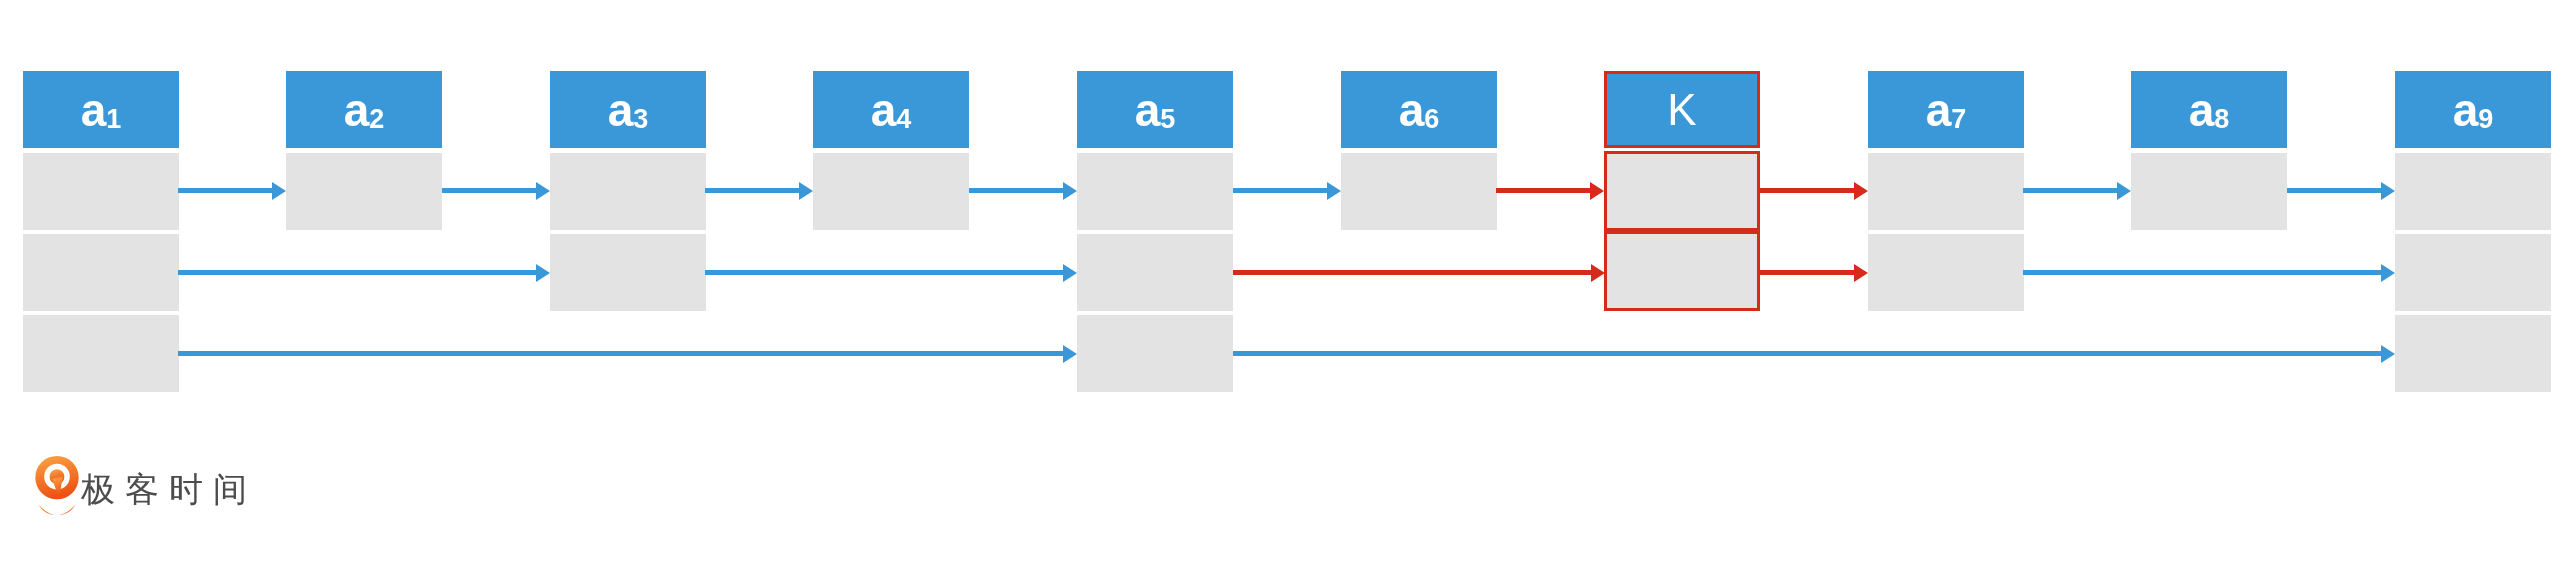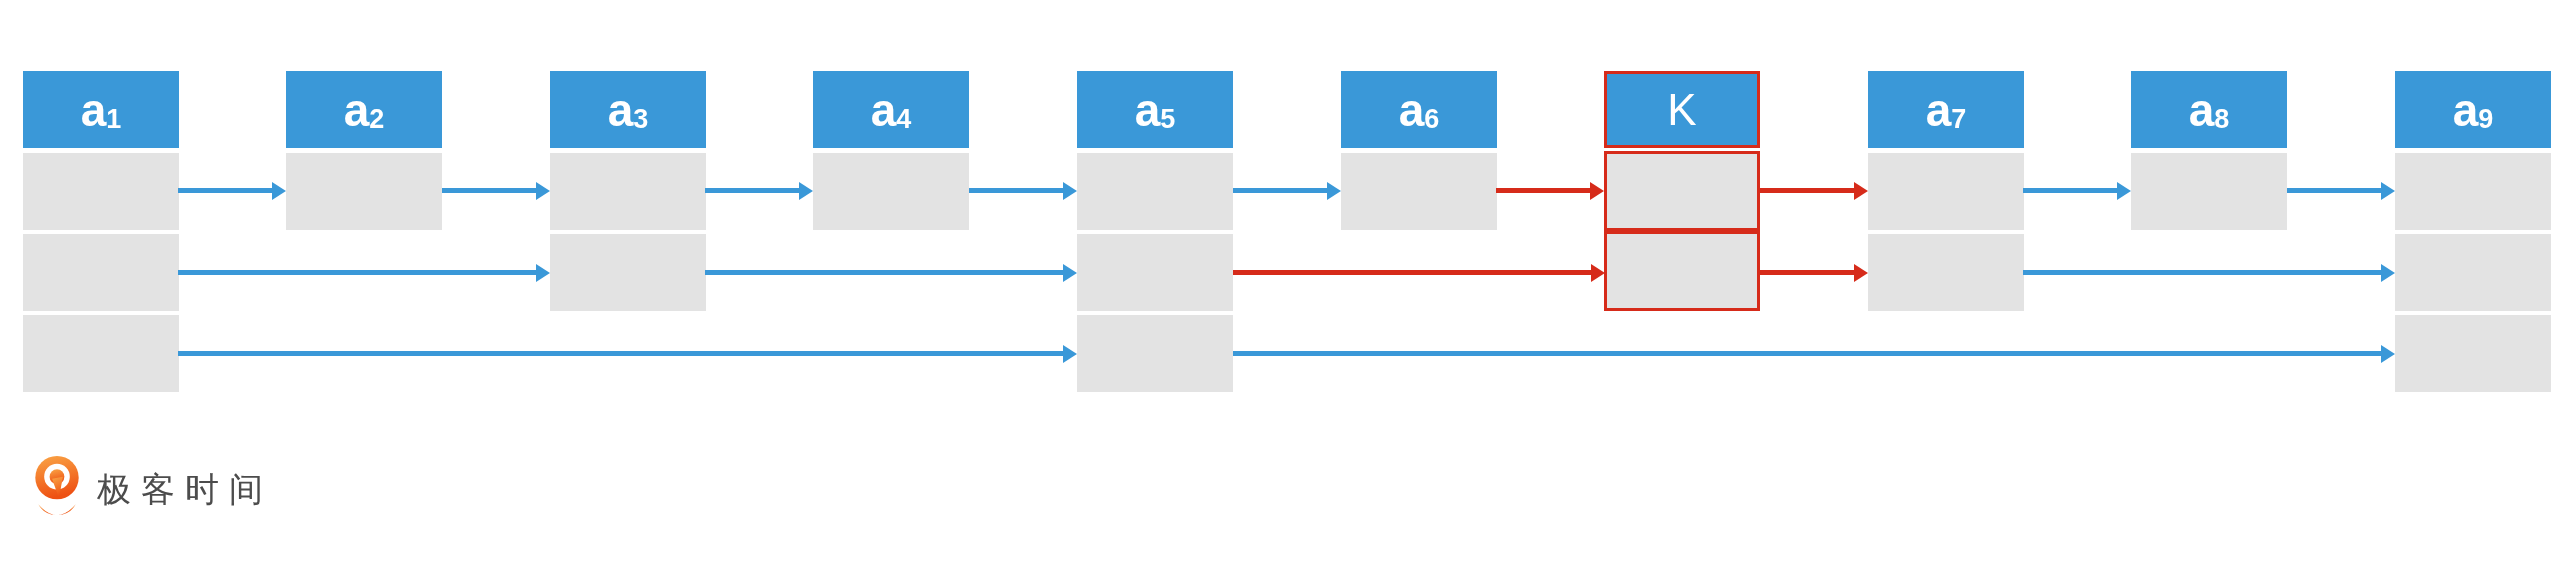--- a/index.html
+++ b/index.html
@@ -12,21 +12,21 @@
   .header { display:flex; align-items:center; justify-content:center; color:#fff; }
   .header .lbl { font-size:46px; font-weight:bold; line-height:1; }
   .header .sub { font-size:27px; font-weight:bold; line-height:1; transform:translateY(10px); }
   .header.k-style .lbl { font-weight:400; font-size:44px; }
   .arrow { position:absolute; height:18px; }
   .arrow .shaft { position:absolute; left:0; top:6.4px; height:5px; }
   .arrow .tip {
     position:absolute; right:0; top:0; width:0; height:0;
     border-top:9px solid transparent; border-bottom:9px solid transparent;
   }
-  .logo { position:absolute; left:33px; top:454px; display:flex; align-items:center; gap:16px; }
+  .logo { position:absolute; left:33px; top:454px; display:flex; align-items:center; }
   .logo-text { font-size:34px; color:#4c4c4c; font-weight:500; letter-spacing:10px; line-height:1; }
 </style>
 </head>
 <body>
 
 <div class="canvas">
   <div id="diagram">
       <div class="box header" style="left: 23px; top: 71px; width: 156px; height: 77px; background: rgb(58, 152, 216);">
         <span class="lbl">a</span>
         <span class="sub">1</span>

